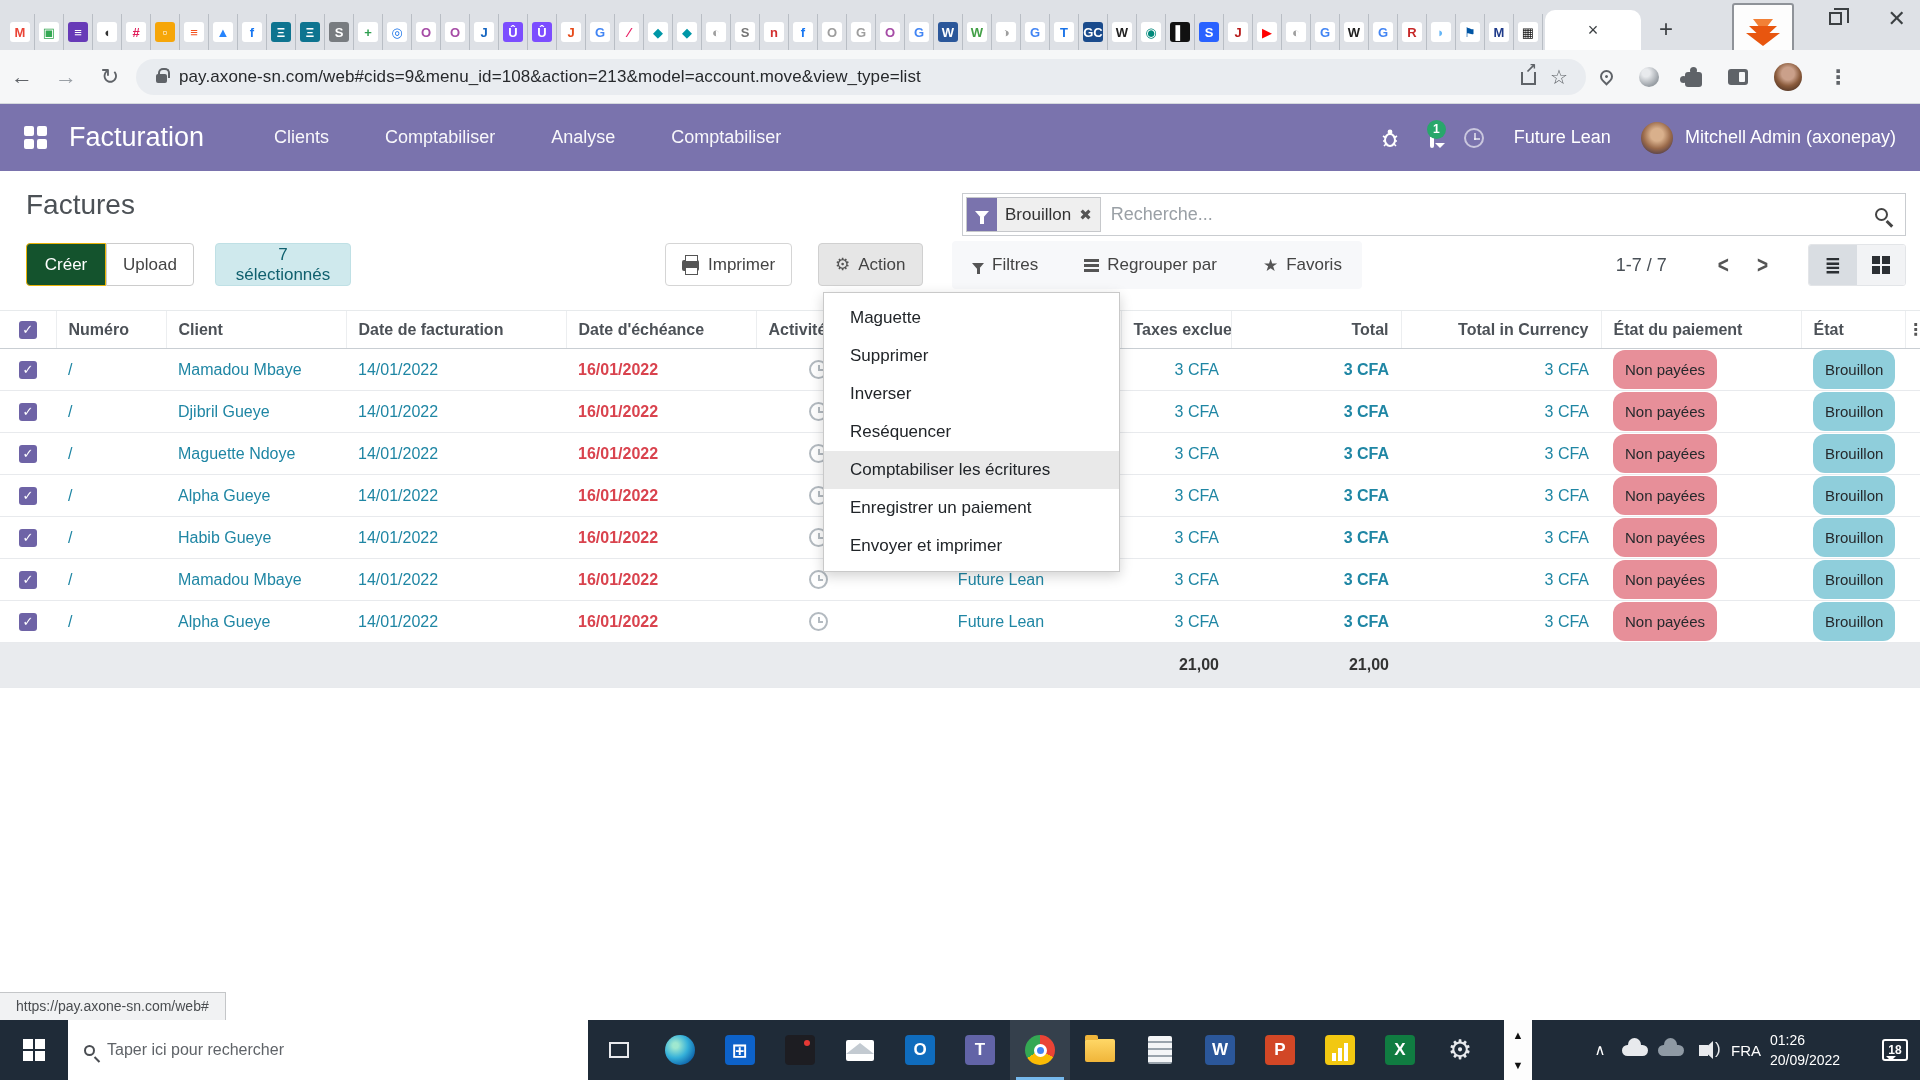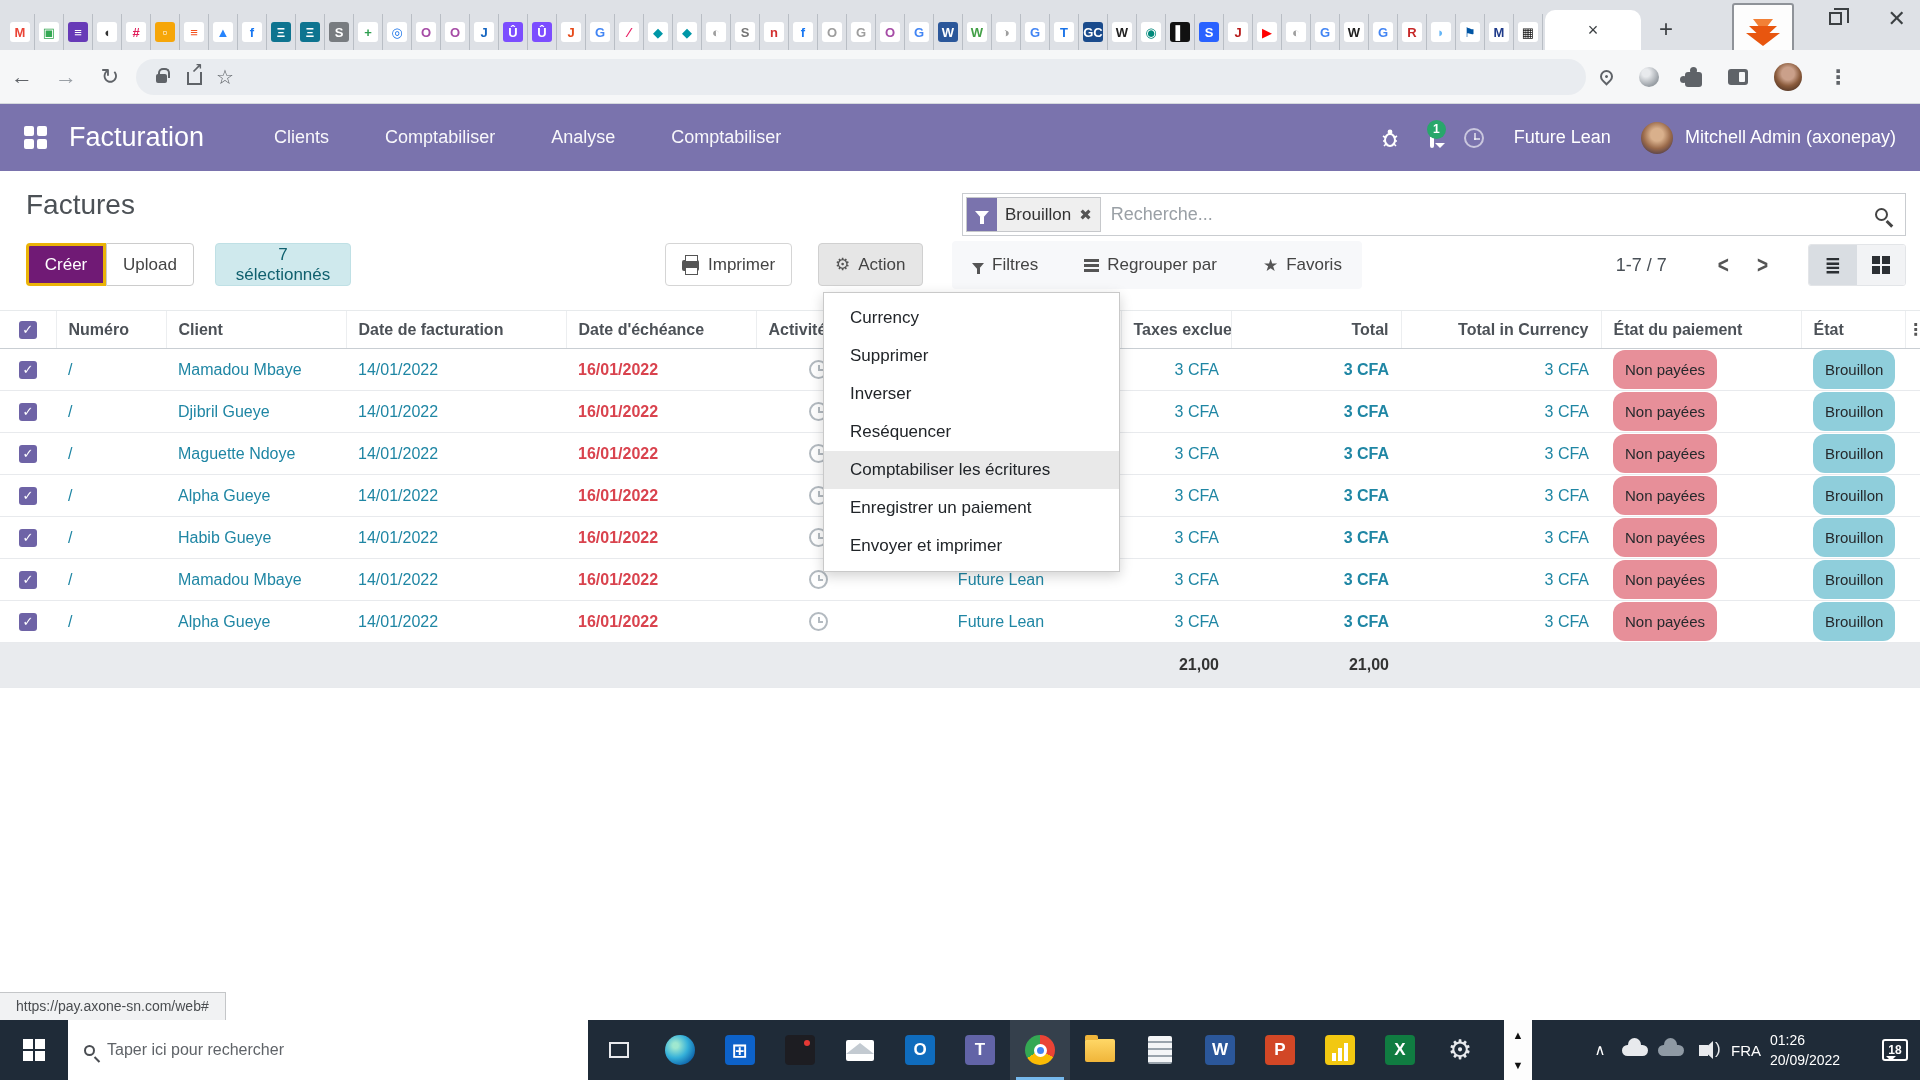--- a/index.html
+++ b/index.html
@@ -79,21 +79,21 @@
   .funnel::after { content:''; position:absolute; left:-2px; top:-2px; width:4px; height:7px; background:#fff; }
   .facet-label { display:flex; align-items:center; padding:0 8px; font-size:17px; color:#333; gap:8px; }
   .facet-x { font-weight:700; color:#555; font-size:15px; }
   .search-input { flex:1; border:none; outline:none; font-size:18px; color:#999; padding-left:10px; font-family:inherit; background:transparent; }
   .search-input::placeholder { color:#9aa0a6; }
   .mag { width:13px; height:13px; border:2.5px solid #444; border-radius:50%; position:relative; margin-right:14px; }
   .mag::after { content:''; position:absolute; width:2.5px; height:8px; background:#444; left:11px; top:10px; transform:rotate(-45deg); }
 
   .cp-row-b { position:relative; height:64px; background:#fff; }
   .btn { height:43px; display:inline-flex; align-items:center; justify-content:center; font-size:17px; border-radius:4px; padding:0 16px; }
-  .btn-creer { position:absolute; left:26px; top:2px; background:#701a75; color:#fff; border:3px solid #eab308; border-radius:4px 0 0 4px; width:80px; }
+  .btn-creer { position:absolute; left:26px; top:2px; background:#14532d; color:#fff; border:1px solid #eab308; border-radius:4px 0 0 4px; width:80px; }
   .btn-upload { position:absolute; left:106px; top:2px; background:#fff; color:#444; border:1px solid #ccc; border-radius:0 4px 4px 0; width:88px; }
   .btn-selected { position:absolute; left:215px; top:2px; background:#cfe9ed; color:#10606e; border:1px solid #bfe0e5; width:136px; }
   .btn-imprimer { position:absolute; left:665px; top:2px; background:#fff; color:#444; border:1px solid #d5d5d5; gap:9px; }
   .printer-ic { width:17px; height:11px; background:#555; border-radius:2px; position:relative; margin-top:2px; }
   .printer-ic::before { content:''; position:absolute; top:-5px; left:3px; width:11px; height:5px; background:#fff; border:1.5px solid #555; }
   .printer-ic::after { content:''; position:absolute; bottom:-4px; left:3px; width:11px; height:6px; background:#fff; border:1.5px solid #555; }
   .btn-action { position:absolute; left:818px; top:2px; background:#e6e6e6; color:#444; border:1px solid #d0d0d0; gap:8px; }
   .gear { font-size:17px; color:#555; }
   .filter-group { position:absolute; left:952px; top:0px; height:48px; background:#f7f8fa; border-radius:4px; display:flex; align-items:center; padding:0 20px; gap:46px; }
   .fg-item { display:flex; align-items:center; gap:8px; font-size:17px; color:#444; }
@@ -370,20 +370,21 @@
     <span class="wc-close">✕</span>
   </div>
 </div>
 
 <div class="toolbar">
   <span class="nav-ic">←</span>
   <span class="nav-ic dis">→</span>
   <span class="nav-ic">↻</span>
   <div class="omnibox">
     <span class="lock"></span>
+    <span class="url-text">pay.axone-sn.com/web#cids=9&amp;menu_id=108&amp;action=213&amp;model=account.move&amp;view_type=list</span>
     <span class="share-ic"></span>
     <span class="star-ic">☆</span>
   </div>
   <div class="tb-right">
     <span class="pin-ic"></span>
     <span class="ball-ic"></span>
     <span class="puzzle-ic"></span>
     <span class="panel-ic"></span>
     <span class="avatar-sm"></span>
     <span class="dots-ic">⋮</span>
@@ -642,21 +643,21 @@
           <td></td>
           <td></td>
           <td></td>
       </tr>
     </tbody>
   </table>
 </div>
 
 <div class="dropdown">
   <div>
-      <div class="dd-item">Currency</div>
+      <div class="dd-item">Maguette</div>
       <div class="dd-item">Supprimer</div>
       <div class="dd-item">Inverser</div>
       <div class="dd-item">Reséquencer</div>
       <div class="dd-item active">Comptabiliser les écritures</div>
       <div class="dd-item">Enregistrer un paiement</div>
       <div class="dd-item">Envoyer et imprimer</div>
     </div>
 </div>
 
 <div class="status-link">https://pay.axone-sn.com/web#</div>

